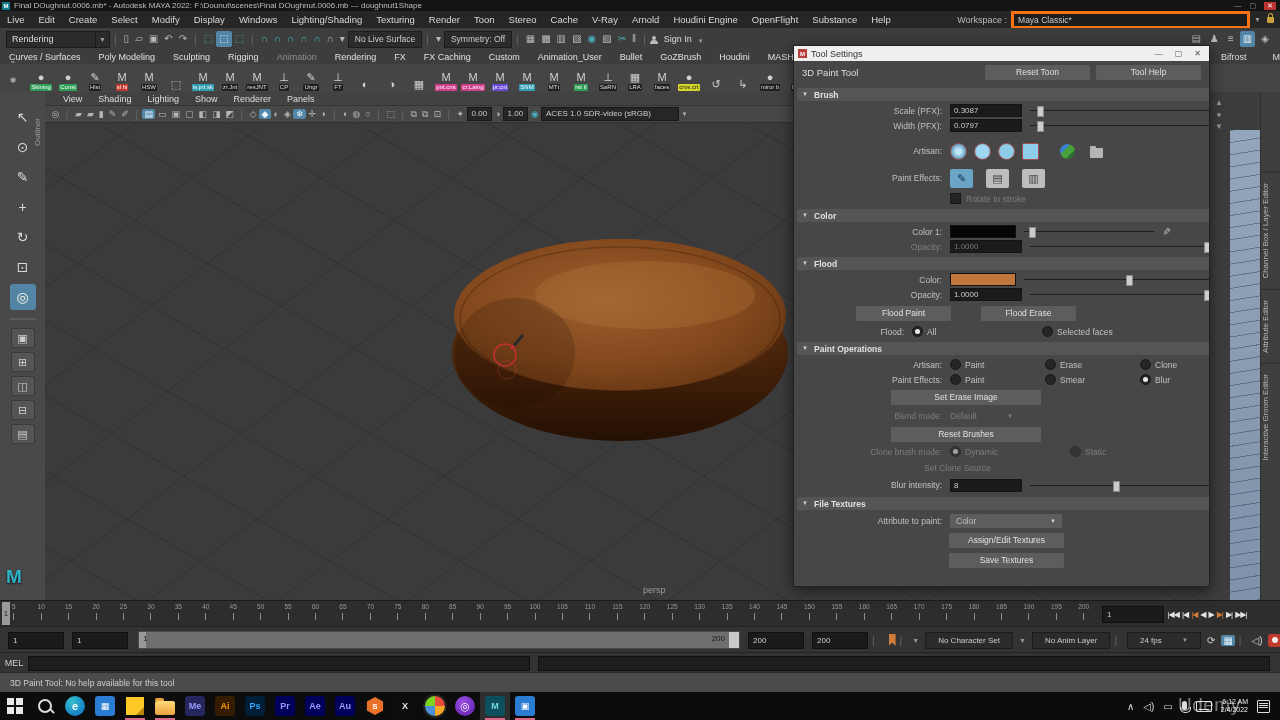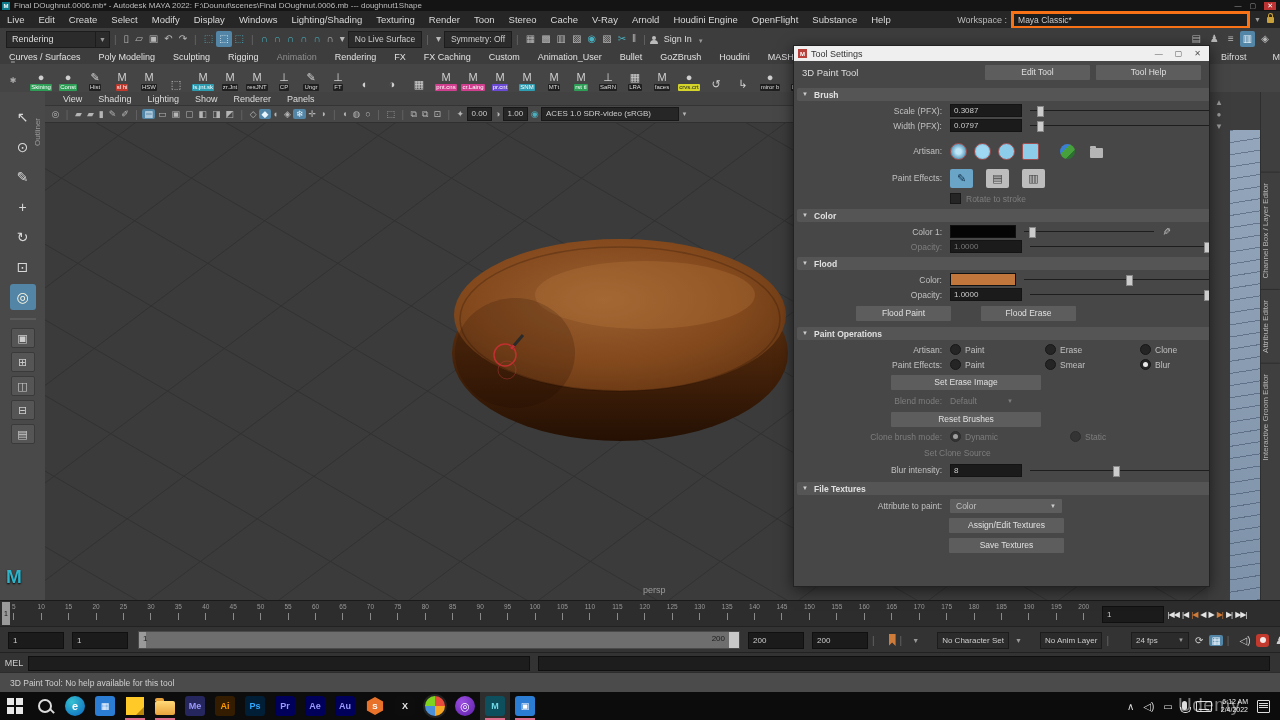--- a/index.html
+++ b/index.html
@@ -122,21 +122,21 @@
   .pb.accent{color:#cf7b3a;}
   
   #rangebar{left:0;top:626px;width:1280px;height:26px;background:#333;display:flex;align-items:center;border-top:1px solid #222;font-size:8px;}
   .rfield{width:46px;height:15px;background:#1b1b1b;border:1px solid #101010;color:#ccc;line-height:15px;padding:0 4px;margin-left:8px;flex:none;}
   #range-track{width:600px;height:16px;background:#6e6e6e;border:1px solid #4a4a4a;margin-left:10px;position:relative;color:#1c1c1c;flex:none;}
   #range-track .s{position:absolute;left:4px;top:2px;}
   #range-track .e{position:absolute;right:14px;top:2px;}
   #range-track .h1{position:absolute;left:0;top:0;width:7px;height:16px;background:#9a9a9a;}
   #range-track .h2{position:absolute;right:0;top:0;width:10px;height:16px;background:#c9c9c9;}
   .bookmark{width:7px;height:12px;background:#cf7b3a;margin-left:10px;clip-path:polygon(0 0,100% 0,100% 100%,50% 70%,0 100%);flex:none;}
-  .rdrop{height:15px;background:#2b2b2b;border:1px solid #1c1c1c;line-height:15px;padding:0 4px;color:#ccc;margin-left:18px;flex:none;display:flex;align-items:center;gap:4px;}
+  .rdrop{height:15px;background:#2b2b2b;border:1px solid #1c1c1c;line-height:15px;padding:0 12px;color:#ccc;margin-left:6px;flex:none;display:flex;align-items:center;gap:4px;}
   .rdrop .ar{font-size:6px;color:#999;}
   .tiny{font-size:7px;color:#999;margin-left:6px;}
   .anim-ic{font-size:10px;color:#ccc;margin-left:6px;flex:none;}
   .anim-ic.hl{background:#5285a6;border-radius:2px;color:#eaf6ff;padding:0 2px;}
   .rec{width:13px;height:13px;background:#c23a2e;border-radius:3px;margin-left:6px;position:relative;flex:none;}
   .rec::after{content:"";position:absolute;inset:3.5px;border-radius:50%;background:#f2e9e9;}
   
   #cmdline{left:0;top:652px;width:1280px;height:20px;background:#333;display:flex;align-items:center;border-top:1px solid #222;}
   #cmdline .lbl{font-size:9px;color:#ccc;width:28px;text-align:center;}
   .cmd-input{height:13px;background:#1d1d1d;border:1px solid #101010;flex:none;}
@@ -573,21 +573,21 @@
     <span>Tool Settings</span>
     <span class="wb">
       <span>—</span>
       <span>▢</span>
       <span>✕</span>
     </span>
   </div>
   <div id="ts-header">
     <span id="ts-toolname">3D Paint Tool</span>
     <span class="gap"></span>
-    <button class="tsb">Edit Tool</button>
+    <button class="tsb">Reset Toon</button>
     <span style="width:6px;"></span>
     <button class="tsb">Tool Help</button>
   </div>
   <div id="ts-main">
     <div id="ts-body">
 
       <div class="sec">Brush</div>
       <div class="tr">
         <span class="tl">Scale (PFX):</span>
         <span class="tf">0.3087</span>
@@ -655,20 +655,31 @@
         <span class="tf">1.0000</span>
         <span class="sl w">
             <span class="hd" style="left:94%;"></span>
           </span>
       </div>
       <div class="tr" style="height:22px;">
         <span style="width:62px;"></span>
         <button class="tsb" style="width:95px;">Flood Paint</button>
         <span style="width:30px;"></span>
         <button class="tsb" style="width:95px;">Flood Erase</button>
+      </div>
+      <div class="tr">
+        <span class="tl" style="width:110px;">Flood:</span>
+        <span class="rcell">
+          <span class="rd sel"></span>
+          <span>All</span>
+        </span>
+        <span class="rcell" style="width:120px;margin-left:35px;">
+          <span class="rd"></span>
+          <span>Selected faces</span>
+        </span>
       </div>
 
       <div class="sec">Paint Operations</div>
       <div class="tr">
         <span class="tl">Artisan:</span>
         <span class="rcell">
             <span class="rd"></span>
             <span>Paint</span>
           </span>
         <span class="rcell">

